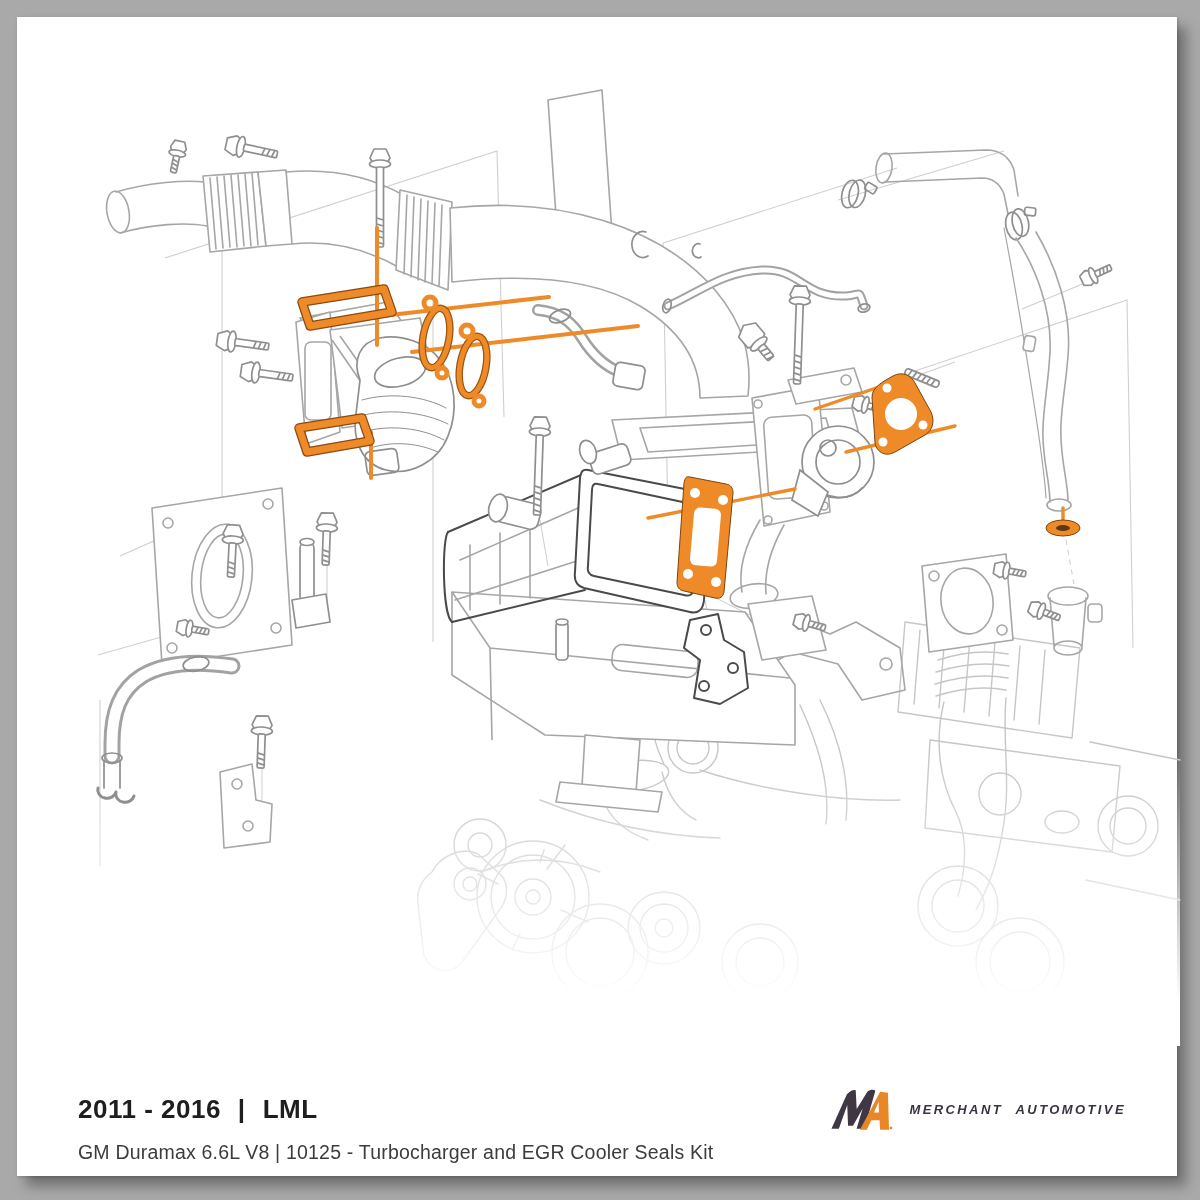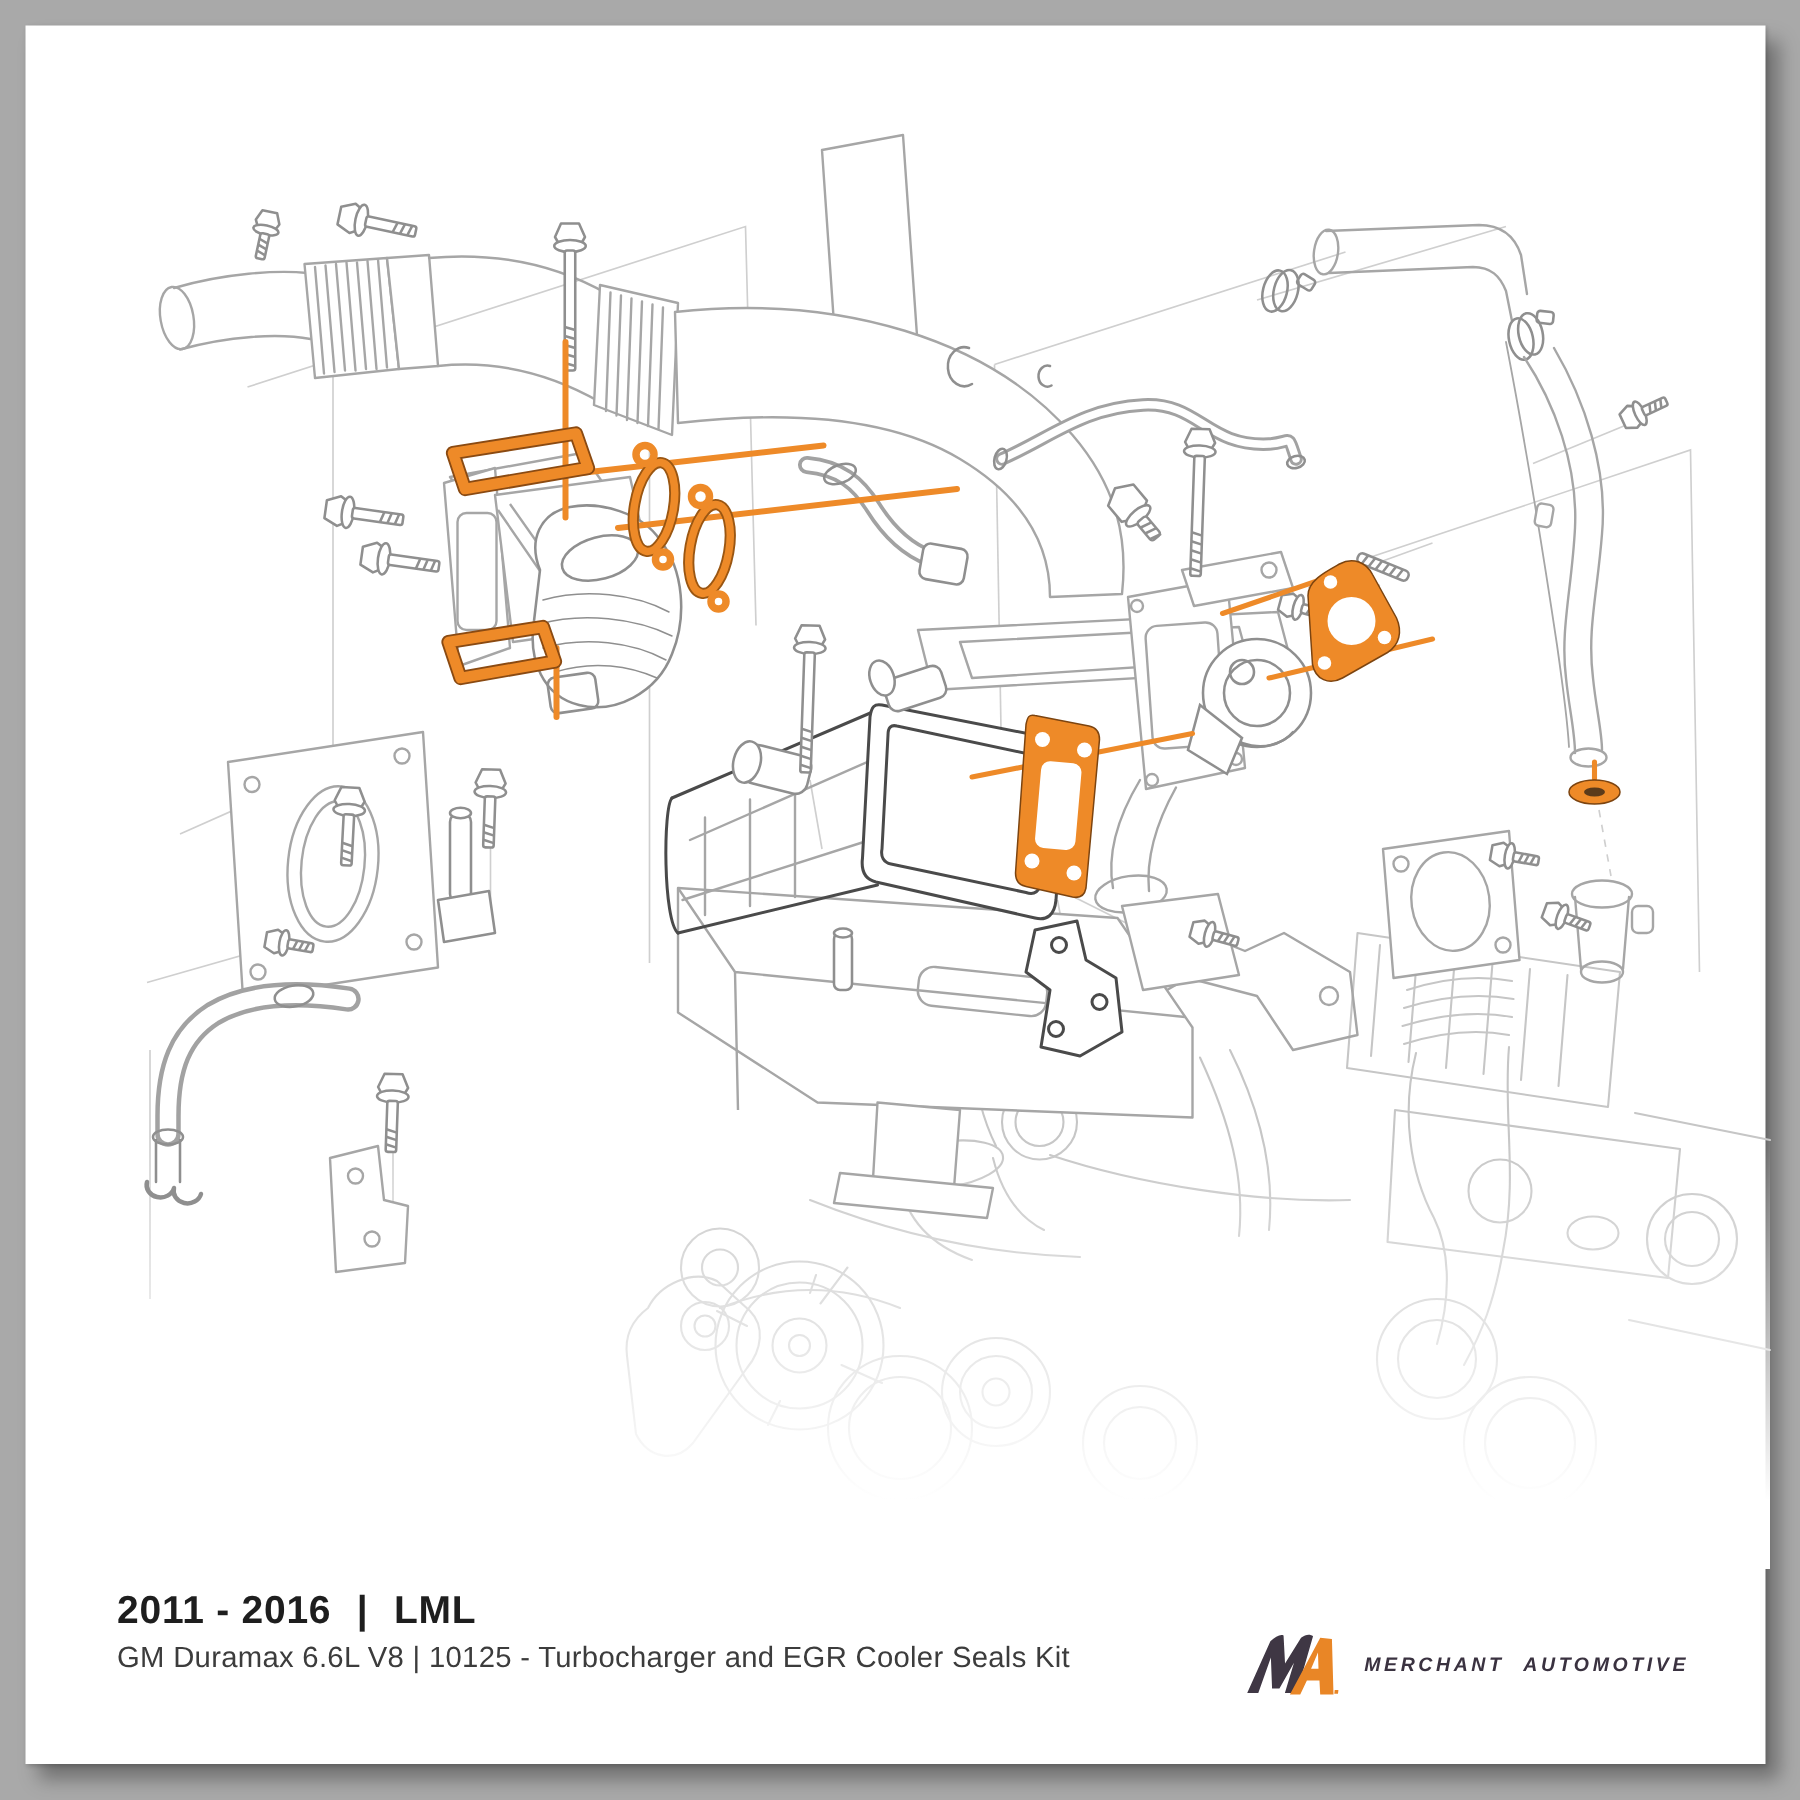--- a/index.html
+++ b/index.html
@@ -18,24 +18,24 @@
   .darkf{stroke:#4a4a4a;stroke-width:2;fill:none;stroke-linecap:round;}
   .eng  {stroke:#c6c6c6;stroke-width:1.4;fill:none;stroke-linecap:round;stroke-linejoin:round;}
   .hl   {fill:#ee8a28;stroke:#7c4410;stroke-width:1;}
   .hlLine{stroke:#ee8a28;stroke-width:4;fill:none;stroke-linecap:round;}
   .hlLineThin{stroke:#ee8a28;stroke-width:3.4;fill:none;stroke-linecap:round;}
   .hlRing{stroke:#ee8a28;stroke-width:5;fill:none;}
   .hlRingEdge{stroke:#9a5612;stroke-width:7.5;fill:none;}
   .hlFrame{stroke:#ee8a28;stroke-width:7;fill:none;stroke-linejoin:round;}
   .hlFrameEdge{stroke:#8a4a12;stroke-width:9.5;fill:none;stroke-linejoin:round;}
   
-  .caption{position:absolute;left:78px;top:1058px;color:#1e1e1e;}
+  .caption{position:absolute;left:78px;top:1094px;color:#1e1e1e;}
   .cap-line1{font-size:26px;font-weight:bold;letter-spacing:.5px;display:flex;align-items:baseline;}
   .cap-line1 .sep{margin:0 17px;font-weight:bold;}
-  .cap-line2{margin-top:5px;font-size:19.5px;font-weight:400;color:#3c3c3c;letter-spacing:.2px;}
+  .cap-line2{margin-top:16px;font-size:19.5px;font-weight:400;color:#3c3c3c;letter-spacing:.2px;}
   
   .brand{position:absolute;right:74px;top:1082px;display:flex;align-items:center;}
   .brand-mark{width:66px;height:54px;margin-right:12px;}
   .brand-name{font-size:13px;font-weight:bold;font-style:italic;letter-spacing:2.4px;
               word-spacing:7px;color:#3a3240;white-space:nowrap;}
 </style>
 </head>
 <body>
 
 <div class="canvas">

